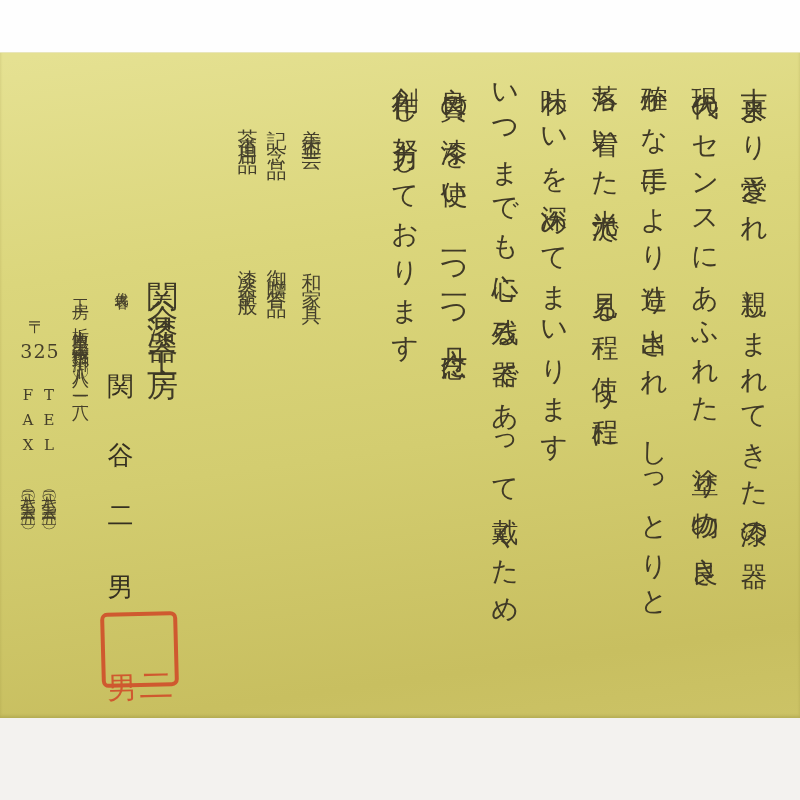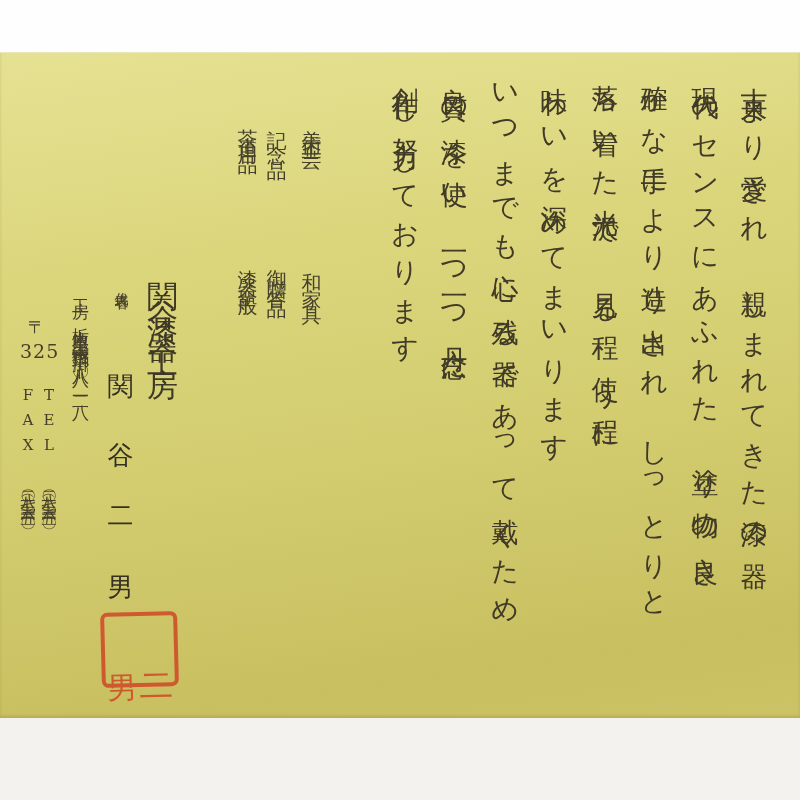--- a/index.html
+++ b/index.html
@@ -30,21 +30,21 @@
 
   .main-col { font-size: 27px; letter-spacing: 6.5px; color: #403a27; }
 
   .cat { color: #45402c; }
   .company-name { font-size: 31px; letter-spacing: 17px; color: #3e3926; }
   .rep-label { font-size: 14px; letter-spacing: 2px; }
   .rep-name { font-size: 26px; letter-spacing: 67px; color: #353021; z-index: 3; }
 
   .addr { font-size: 17px; letter-spacing: 4px; }
   .postal-mark { position: absolute; left: 28px; top: 316px; font-size: 17px; color: #453f2a; }
-  .postal-code { position: absolute; left: 20px; top: 340px; width: 40px; 
+  .postal-code { position: absolute; left: 20px; top: 340px; width: 40px; text-align: center;
                  font-size: 19px; letter-spacing: 1px; color: #453f2a; font-family: "DejaVu Serif", serif; }
   .tel-label { font-size: 15px; letter-spacing: 7px; }
   .tel-num { font-size: 15px; letter-spacing: 3px; }
 
   .seal {
     position: absolute; left: 101px; top: 612px; width: 77px; height: 75px;
     border: 4px solid #d0512b; border-radius: 7px;
     transform: rotate(-1.5deg);
     z-index: 2;
     display: flex; flex-direction: row-reverse; align-items: center; justify-content: space-around;

